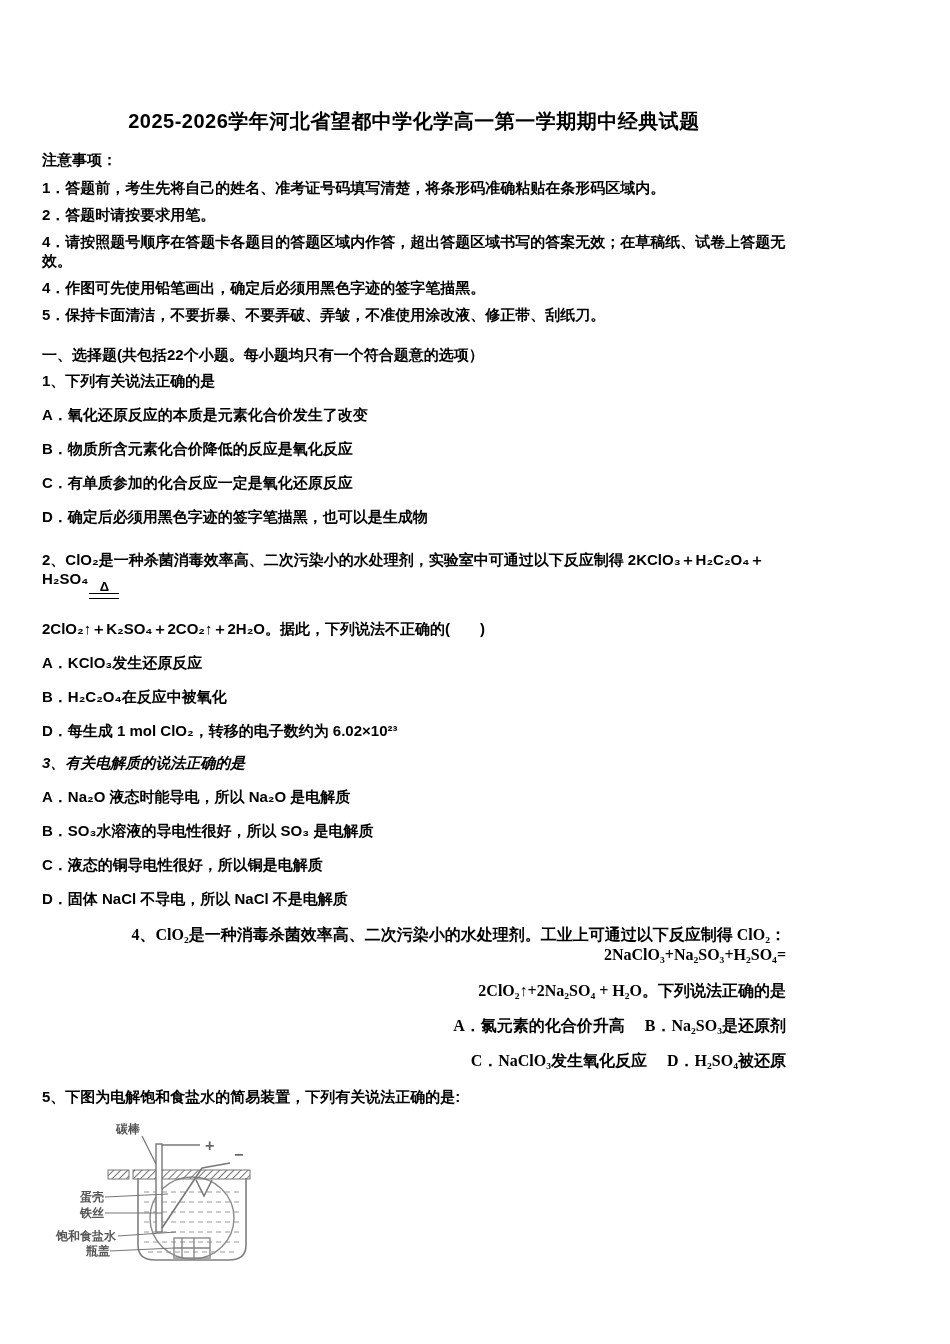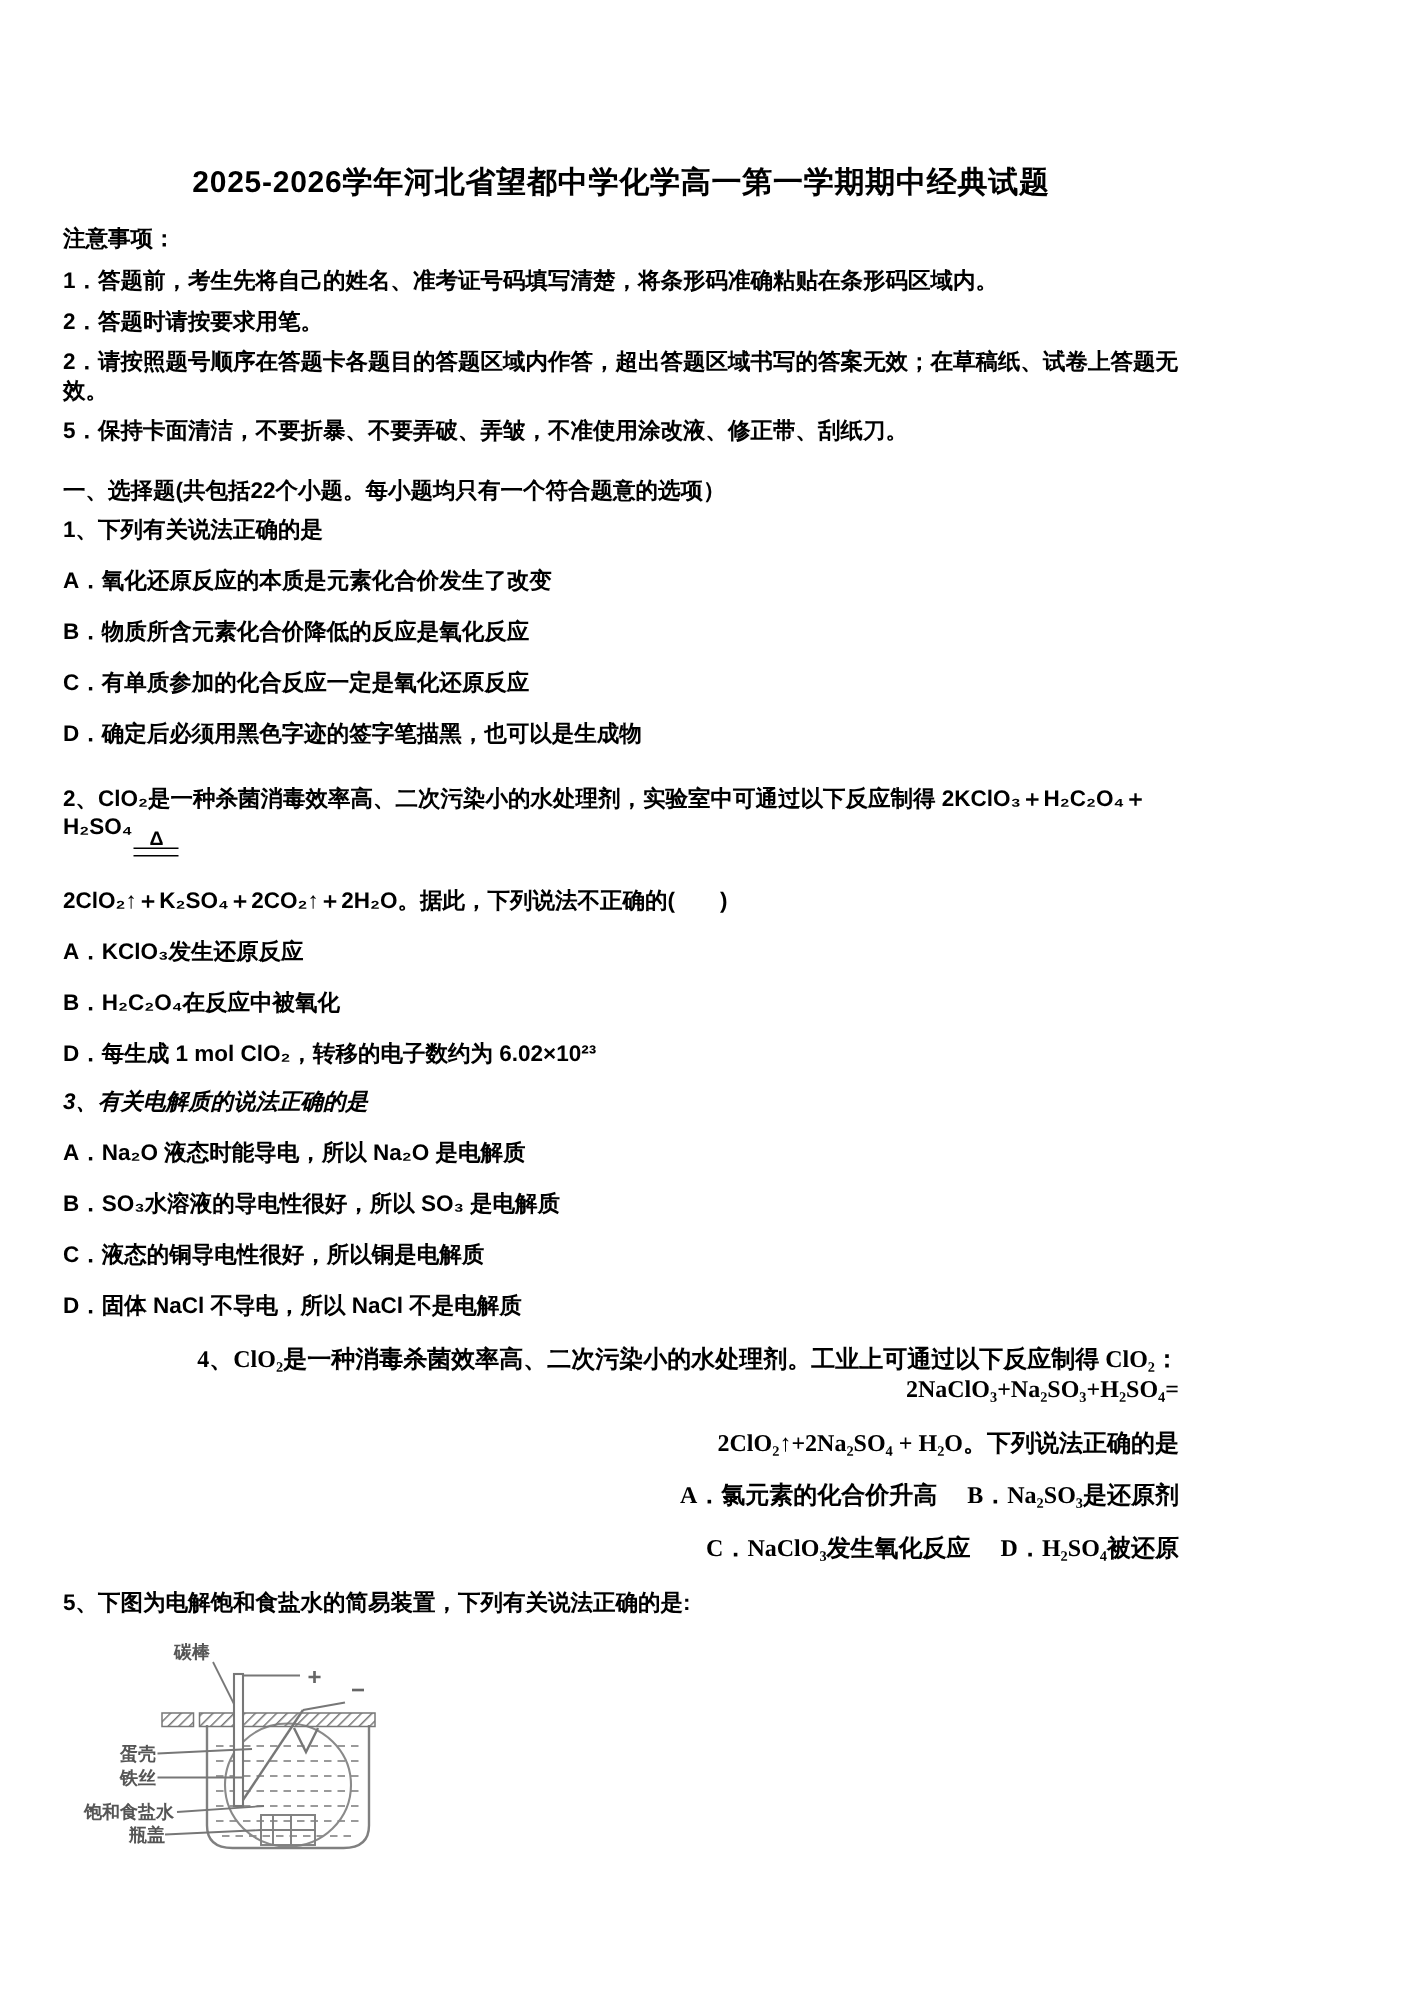--- a/index.html
+++ b/index.html
@@ -40,21 +40,22 @@
 </head>
 <body>
 
 <div class="page">
 
   <h1 class="title">2025-2026学年河北省望都中学化学高一第一学期期中经典试题</h1>
 
   <p class="line hei notice-head">注意事项：</p>
   <p class="line hei n-item">1．答题前，考生先将自己的姓名、准考证号码填写清楚，将条形码准确粘贴在条形码区域内。</p>
   <p class="line hei n-item">2．答题时请按要求用笔。</p>
-  <p class="line hei n-item">2．请按照题号顺序在答题卡各题目的答题区域内作答，超出答题区域书写的答案无效；在草稿纸、试卷上答题无效。</p>
+  <p class="line hei n-item">4．请按照题号顺序在答题卡各题目的答题区域内作答，超出答题区域书写的答案无效；在草稿纸、试卷上答题无效。</p>
+  <p class="line hei n-item">4．作图可先使用铅笔画出，确定后必须用黑色字迹的签字笔描黑。</p>
   <p class="line hei n-item">5．保持卡面清洁，不要折暴、不要弄破、弄皱，不准使用涂改液、修正带、刮纸刀。</p>
 
   <p class="line hei sec-head">一、选择题(共包括22个小题。每小题均只有一个符合题意的选项）</p>
 
   <div>
     <p class="line hei" style="margin-top:7px;">1、下列有关说法正确的是</p>
     <p class="line hei opt">A．氧化还原反应的本质是元素化合价发生了改变</p>
     <p class="line hei opt">B．物质所含元素化合价降低的反应是氧化反应</p>
     <p class="line hei opt">C．有单质参加的化合反应一定是氧化还原反应</p>
     <p class="line hei opt">D．确定后必须用黑色字迹的签字笔描黑，也可以是生成物</p>

